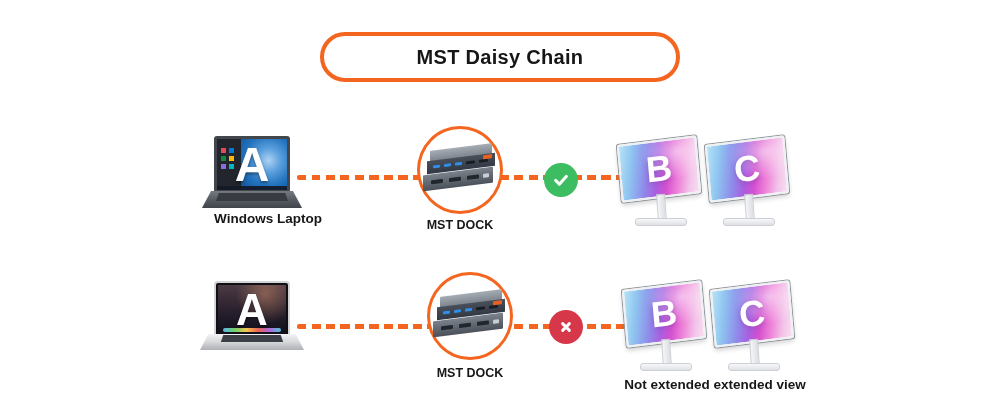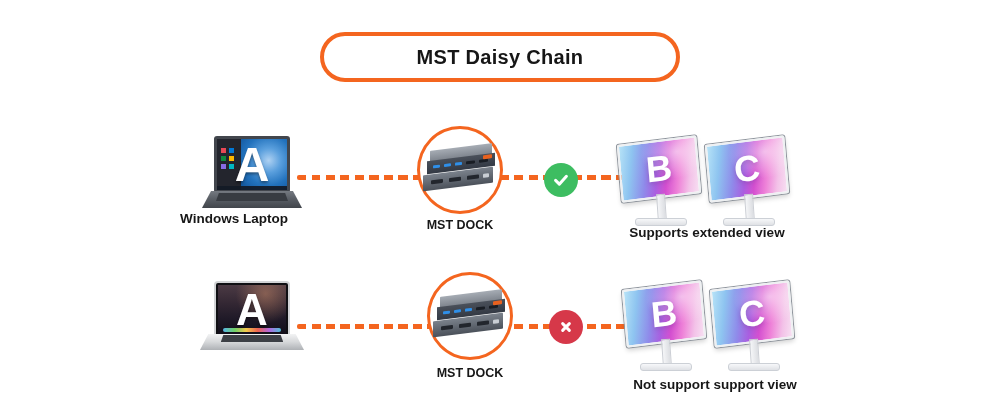--- a/index.html
+++ b/index.html
@@ -19,21 +19,21 @@
   
   .dash {
     position:absolute; height:5px; z-index:1; border-radius:2px;
     background:repeating-linear-gradient(90deg,#F4651F 0 9px, transparent 9px 14.5px);
   }
   .dash1 { left:297px; top:175px; width:332px; }
   .dash2 { left:297px; top:324px; width:336px; }
 
   
   .lbl { position:absolute; z-index:4; text-align:center; font-weight:bold; color:#171717; font-size:13.5px; }
-  .lbl-src1  { left:134px; top:211px; width:200px; }
+  .lbl-src1  { left:168px; top:211px; width:200px; }
   .lbl-dock1 { left:400px; top:218px; width:120px; font-size:12.5px; }
   .lbl-res1  { left:582px; top:225px; width:250px; }
   .lbl-src2  { left:152px; top:363px; width:200px; font-size:14px; }
   .lbl-dock2 { left:410px; top:366px; width:120px; font-size:12.5px; }
   .lbl-res2  { left:590px; top:377px; width:250px; }
 
   
   .dock-circle {
     position:absolute; width:86px; height:88px; box-sizing:border-box;
     border:3px solid #F4651F; border-radius:50%; background:#fff; z-index:2;
@@ -220,21 +220,20 @@
       <div class="monitor-base"></div>
     </div>
     <div class="monitor">
       <div class="monitor-screen">
         <span class="monitor-letter">C</span>
       </div>
       <div class="monitor-neck"></div>
       <div class="monitor-base"></div>
     </div>
   </div>
-  <div class="lbl lbl-res1">Supports extended view</div>
 
   <div class="laptop-mac">
     <div class="mb-screen">
       <div class="mb-wall"></div>
       <div class="mb-dock"></div>
       <span class="big-letter mb-letter">A</span>
     </div>
     <div class="mb-base"></div>
   </div>
 
@@ -274,15 +273,15 @@
       <div class="monitor-base"></div>
     </div>
     <div class="monitor">
       <div class="monitor-screen">
         <span class="monitor-letter">C</span>
       </div>
       <div class="monitor-neck"></div>
       <div class="monitor-base"></div>
     </div>
   </div>
-  <div class="lbl lbl-res2">Not support support view</div>
+  <div class="lbl lbl-res2">Not extended extended view</div>
 
 </div>
 
 </body></html>

